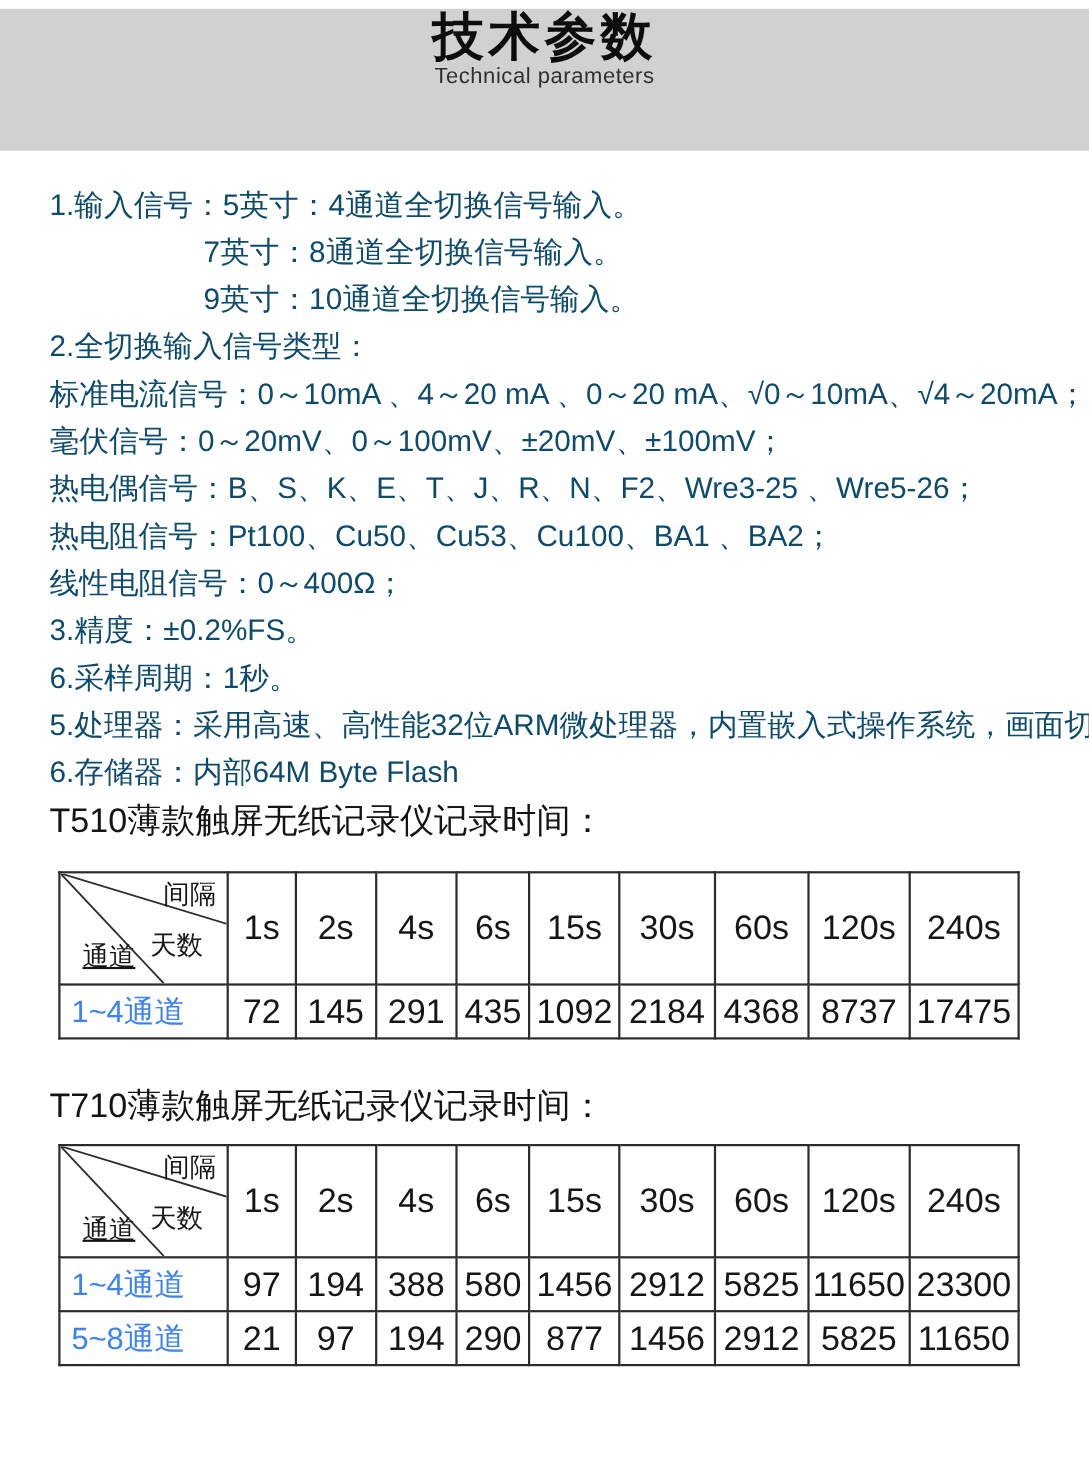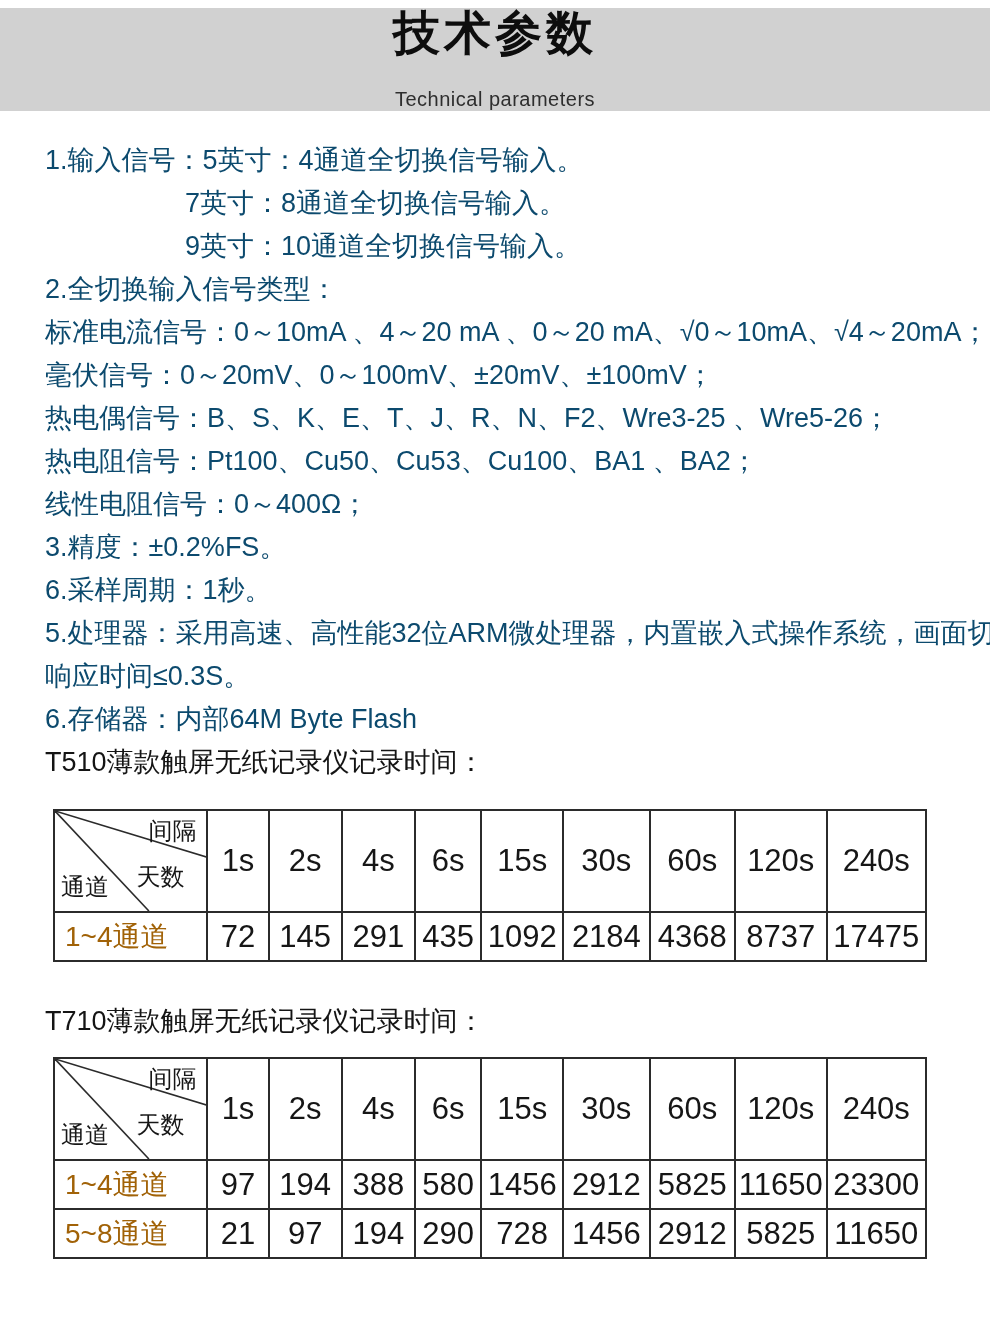--- a/index.html
+++ b/index.html
@@ -14,26 +14,26 @@
     width: 990px;
     height: 1343px;
     background: #ffffff;
     overflow: hidden;
     position: relative;
   }
   
   .banner {
     margin-top: 8px;
     width: 990px;
-    height: 103px;
+    height: 129px;
     background: #d1d1d1;
     display: flex;
     flex-direction: column;
     align-items: center;
-    justify-content: space-between;
+    justify-content: flex-start;
   }
   .banner .title {
     font-size: 47px;
     font-weight: 800;
     letter-spacing: 4px;
     color: #0d0d0d;
     line-height: 1.05;
   }
   .banner .subtitle {
     font-size: 20px;
@@ -53,21 +53,21 @@
     font-size: 27px;
     line-height: 43px;
     white-space: nowrap;
     color: #0c4a6e;
   }
   .spec-line.indent {
     padding-left: 140px;
   }
   
   .table-caption {
-    font-size: 27px;
+    font-size: 31px;
     line-height: 43px;
     color: #141414;
   }
   .caption-2 {
     margin-top: 38px;
     margin-bottom: 14px;
   }
   table.rec {
     border-collapse: collapse;
     table-layout: fixed;
@@ -84,41 +84,41 @@
     overflow: hidden;
   }
   tr.header-row { height: 102px; }
   tr.data-row   { height: 49px; }
   .interval-header { font-size: 31px; color: #161616; }
   .num-cell { font-size: 31px; color: #161616; }
   .row-label {
     text-align: left !important;
     padding-left: 10px !important;
     font-size: 28px;
-    color: #a16207;
+    color: #3b82f6;
   }
   
   .corner {
     position: relative;
   }
   .corner svg.diag {
     position: absolute;
     top: 0; left: 0;
     width: 100%; height: 100%;
     display: block;
   }
   .corner .lbl {
     position: absolute;
     font-size: 24px;
     color: #161616;
     line-height: 1;
   }
   .lbl-interval { top: 8px; right: 10px; }
   .lbl-days     { top: 54px; right: 22px; }
-  .lbl-channel  { bottom: 12px; left: 6px; }
+  .lbl-channel  { bottom: 12px; left: 20px; text-decoration: underline; }
 </style>
 </head>
 <body>
 
 <div class="page">
 
   <div class="banner">
     <div class="title">技术参数</div>
     <div class="subtitle">Technical parameters</div>
   </div>
@@ -131,21 +131,20 @@
       <div class="spec-line indent">9英寸：10通道全切换信号输入。</div>
       <div class="spec-line">2.全切换输入信号类型：</div>
       <div class="spec-line">标准电流信号：0～10mA 、4～20 mA 、0～20 mA、√0～10mA、√4～20mA；</div>
       <div class="spec-line">毫伏信号：0～20mV、0～100mV、±20mV、±100mV；</div>
       <div class="spec-line">热电偶信号：B、S、K、E、T、J、R、N、F2、Wre3-25 、Wre5-26；</div>
       <div class="spec-line">热电阻信号：Pt100、Cu50、Cu53、Cu100、BA1 、BA2；</div>
       <div class="spec-line">线性电阻信号：0～400Ω；</div>
       <div class="spec-line">3.精度：±0.2%FS。</div>
       <div class="spec-line">6.采样周期：1秒。</div>
       <div class="spec-line">5.处理器：采用高速、高性能32位ARM微处理器，内置嵌入式操作系统，画面切换</div>
-      <div class="spec-line">响应时间≤0.3S。</div>
       <div class="spec-line">6.存储器：内部64M Byte Flash</div>
       <div class="spec-line table-caption">T510薄款触屏无纸记录仪记录时间：</div>
     </div>
 
     <table class="rec">
       <colgroup>
         <col style="width:17.6%">
           <col style="width:7.0%">
           <col style="width:8.4%">
           <col style="width:8.4%">
@@ -239,21 +238,21 @@
         <td class="num-cell">5825</td>
         <td class="num-cell">11650</td>
         <td class="num-cell">23300</td>
       </tr>
       <tr class="data-row">
         <td class="row-label">5~8通道</td>
         <td class="num-cell">21</td>
         <td class="num-cell">97</td>
         <td class="num-cell">194</td>
         <td class="num-cell">290</td>
-        <td class="num-cell">728</td>
+        <td class="num-cell">877</td>
         <td class="num-cell">1456</td>
         <td class="num-cell">2912</td>
         <td class="num-cell">5825</td>
         <td class="num-cell">11650</td>
       </tr>
     </tbody>
       </table>
 
   </div>
 </div>

